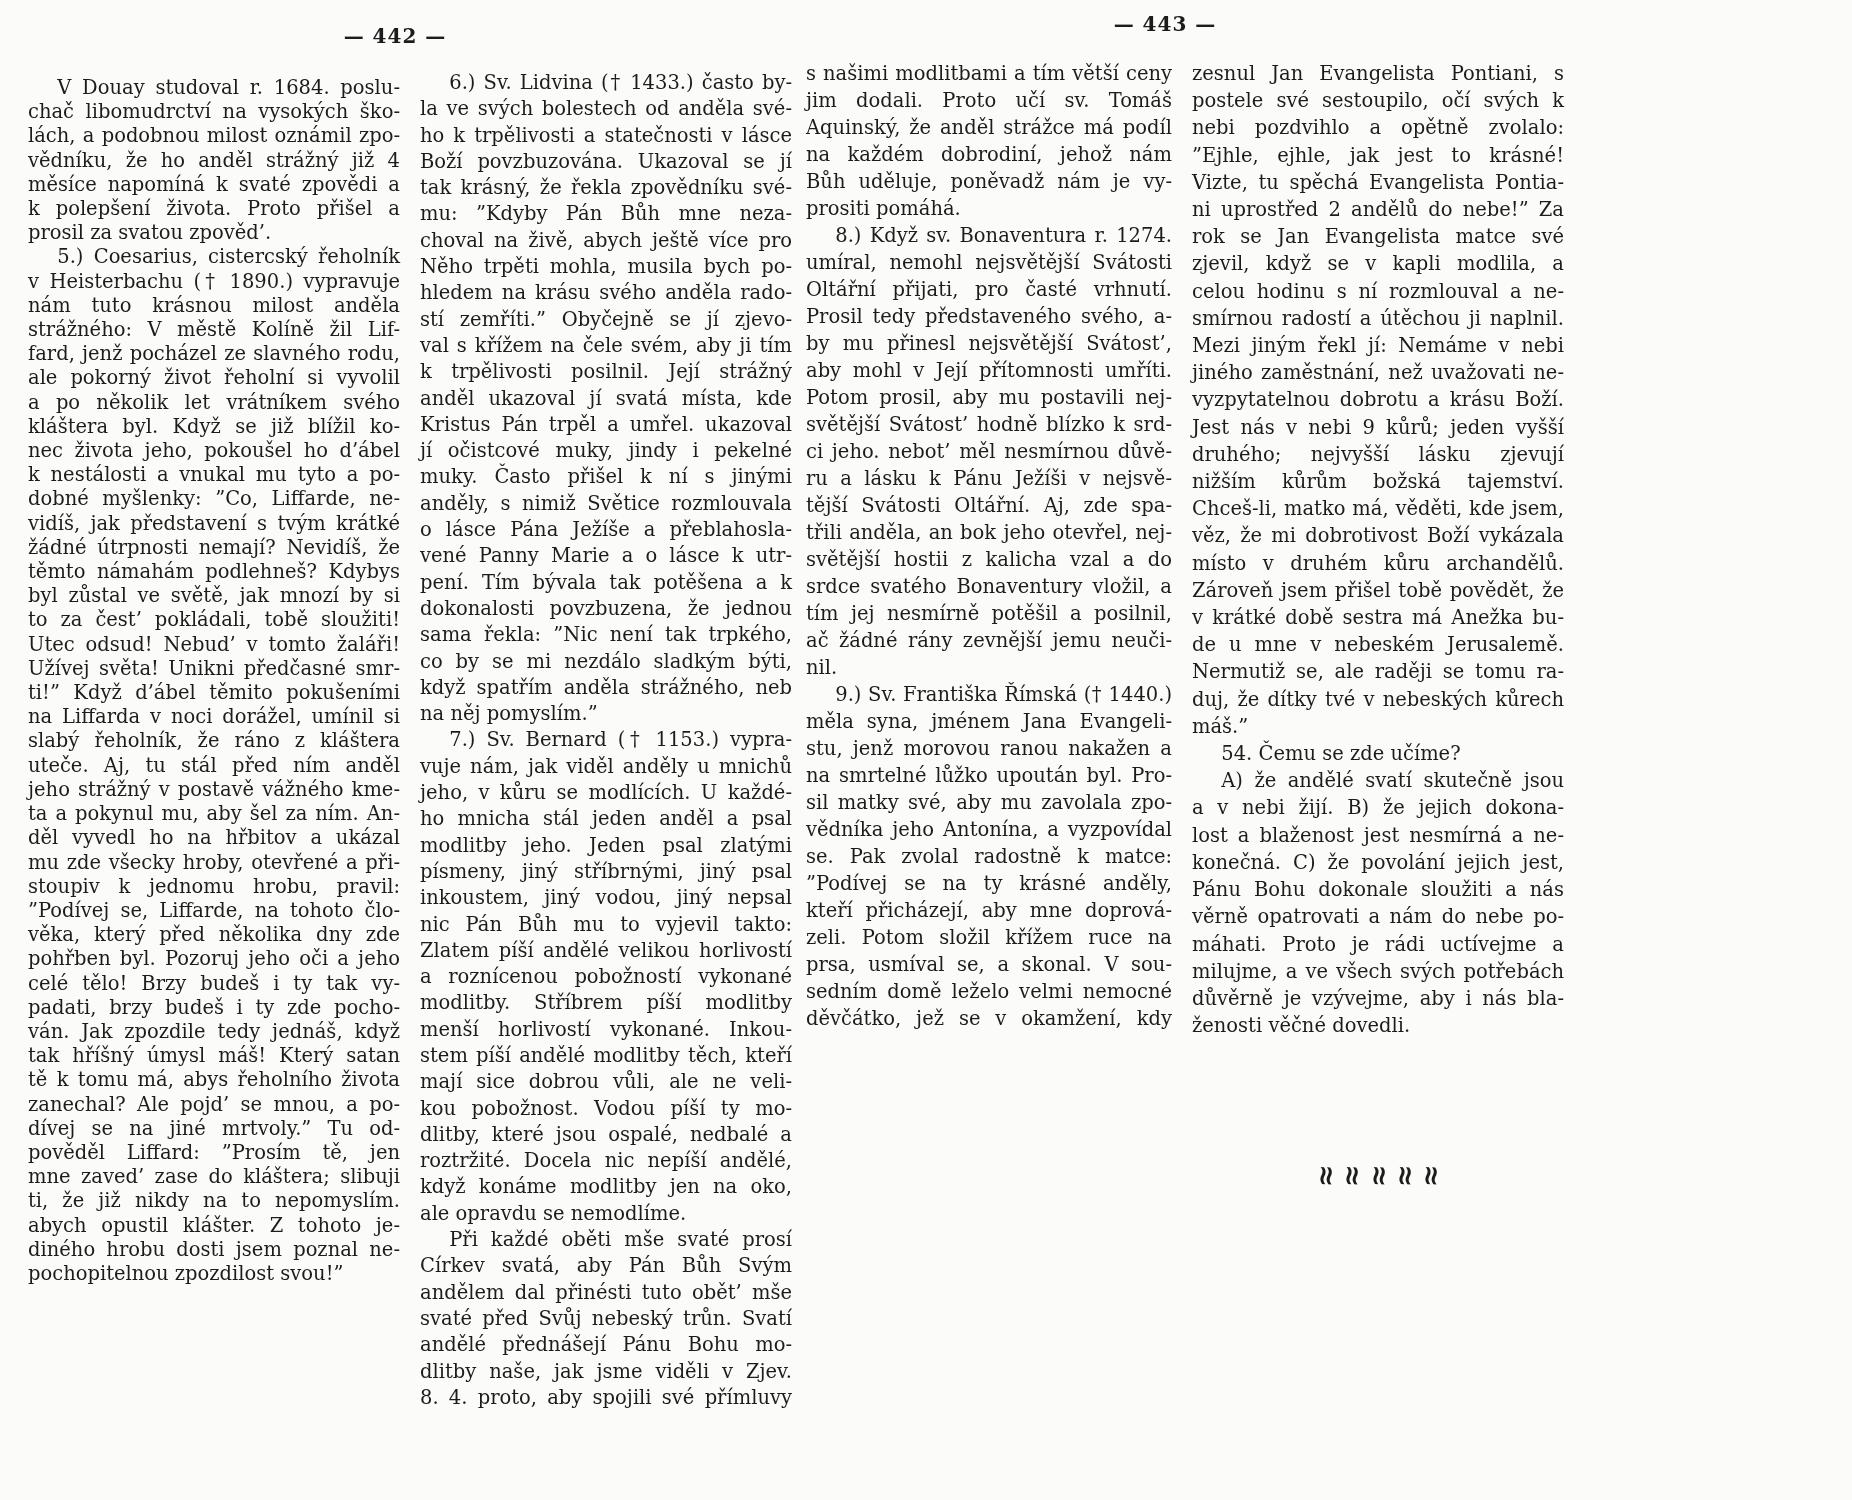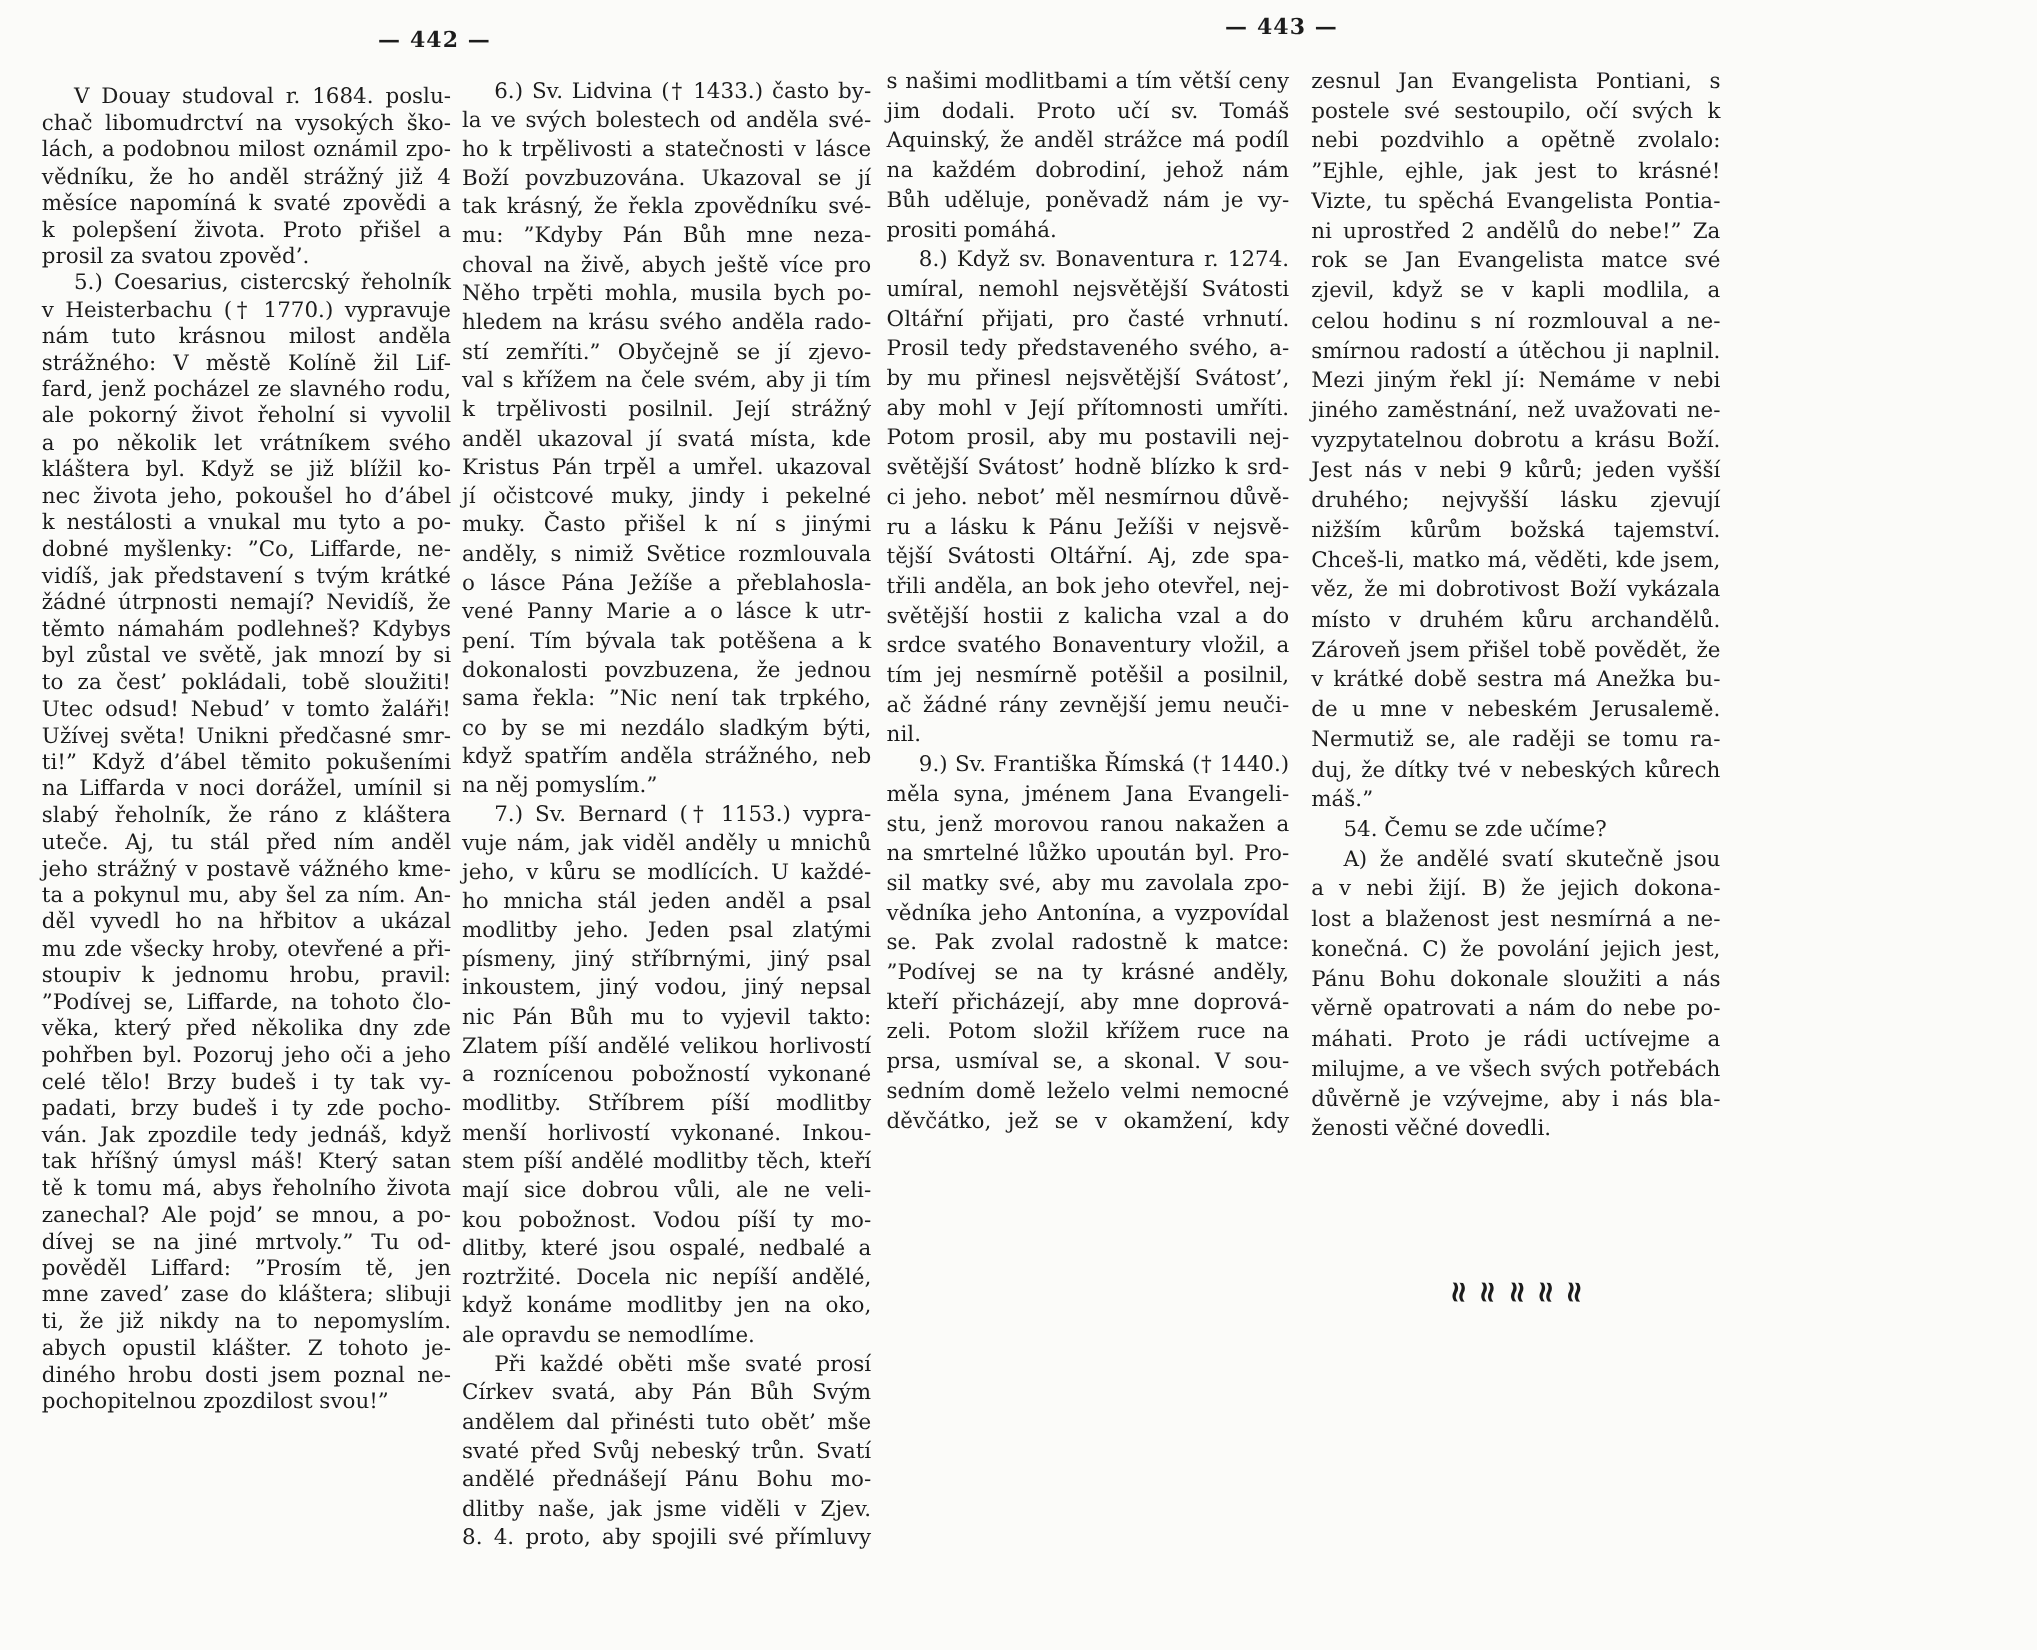--- a/index.html
+++ b/index.html
@@ -18,21 +18,21 @@
     font-size:20px;
     letter-spacing:1px;
     font-weight:bold;
   }
   #pn-left{left:325px;top:24px;}
   #pn-right{left:1095px;top:12px;}
   .col{
     position:absolute;
     font-size:19.5px;
   }
-  #col-1{left:38px;top:76px;width:372px;line-height:24.2px;}
+  #col-1{left:28px;top:76px;width:372px;line-height:24.2px;}
   #col-2{left:420px;top:70px;width:372px;line-height:26.3px;}
   #col-3{left:806px;top:60px;width:366px;line-height:27px;}
   #col-4{left:1192px;top:60px;width:372px;line-height:27.2px;}
   .line{
     text-align:justify;
     text-align-last:justify;
     white-space:normal;
   }
   .line.end{text-align-last:left;}
   .line.ind{text-indent:1.5em;}
@@ -58,21 +58,21 @@
 
 <div id="col-1" class="col">
     <div class="line ind">V Douay studoval r. 1684. poslu-</div>
     <div class="line">chač libomudrctví na vysokých ško-</div>
     <div class="line">lách, a podobnou milost oznámil zpo-</div>
     <div class="line">vědníku, že ho anděl strážný již 4</div>
     <div class="line">měsíce napomíná k svaté zpovědi a</div>
     <div class="line">k polepšení života. Proto přišel a</div>
     <div class="line end">prosil za svatou zpověd’.</div>
     <div class="line ind">5.) Coesarius, cistercský řeholník</div>
-    <div class="line">v Heisterbachu († 1770.) vypravuje</div>
+    <div class="line">v Heisterbachu († 1890.) vypravuje</div>
     <div class="line">nám tuto krásnou milost anděla</div>
     <div class="line">strážného: V městě Kolíně žil Lif-</div>
     <div class="line">fard, jenž pocházel ze slavného rodu,</div>
     <div class="line">ale pokorný život řeholní si vyvolil</div>
     <div class="line">a po několik let vrátníkem svého</div>
     <div class="line">kláštera byl. Když se již blížil ko-</div>
     <div class="line">nec života jeho, pokoušel ho d’ábel</div>
     <div class="line">k nestálosti a vnukal mu tyto a po-</div>
     <div class="line">dobné myšlenky: ”Co, Liffarde, ne-</div>
     <div class="line">vidíš, jak představení s tvým krátké</div>

